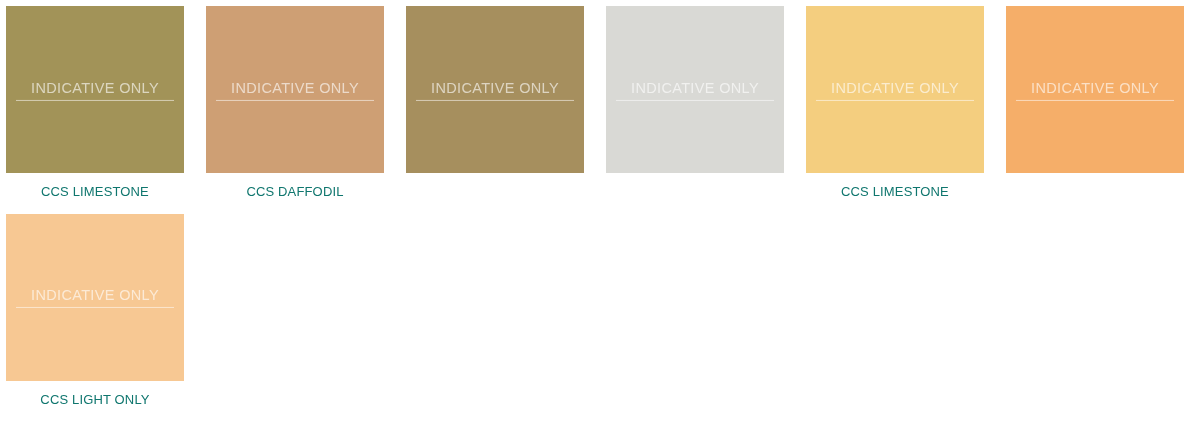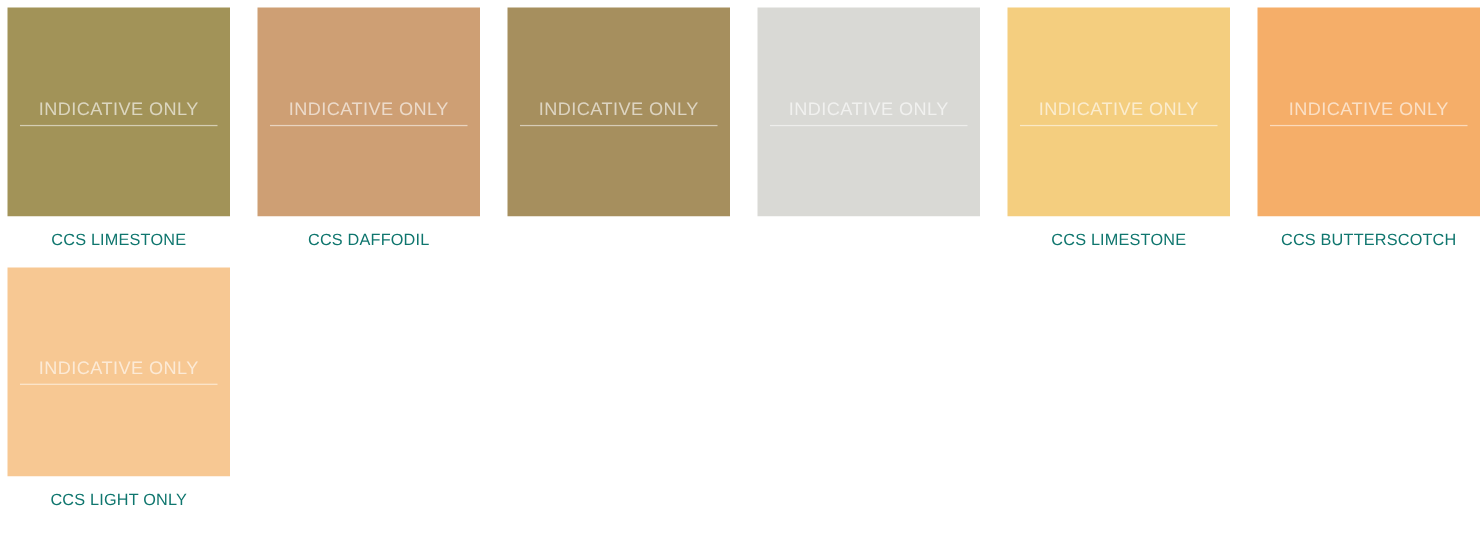--- a/index.html
+++ b/index.html
@@ -126,21 +126,20 @@
       </div>
       <div class="swatch-label">CCS LIMESTONE</div>
     </div>
     <div class="swatch-cell">
       <div class="swatch-chip" style="background-color: rgb(245, 174, 105);">
         <div class="watermark-wrap">
           <div class="watermark-text">INDICATIVE ONLY</div>
           <div class="watermark-rule"></div>
         </div>
       </div>
-      <div class="swatch-label">CCS BUTTERSCOTCH</div>
     </div>
     <div class="swatch-cell">
       <div class="swatch-chip" style="background-color: rgb(247, 200, 147);">
         <div class="watermark-wrap">
           <div class="watermark-text">INDICATIVE ONLY</div>
           <div class="watermark-rule"></div>
         </div>
       </div>
       <div class="swatch-label">CCS LIGHT ONLY</div>
     </div>

